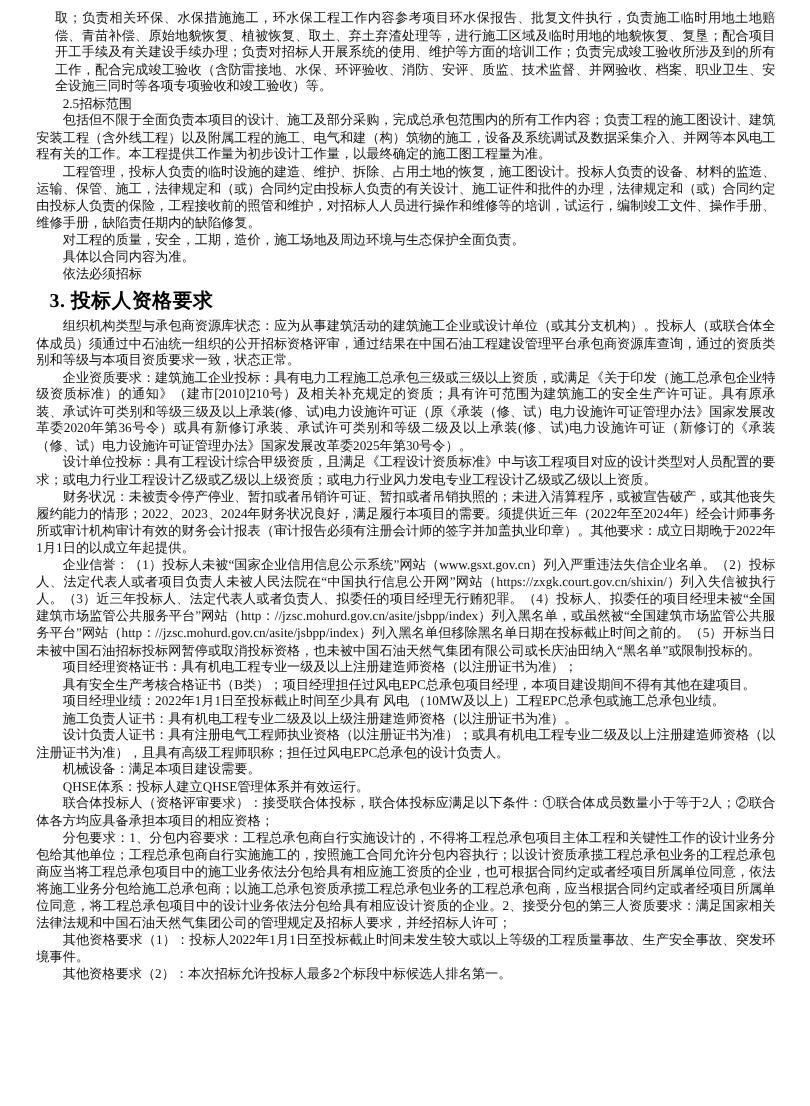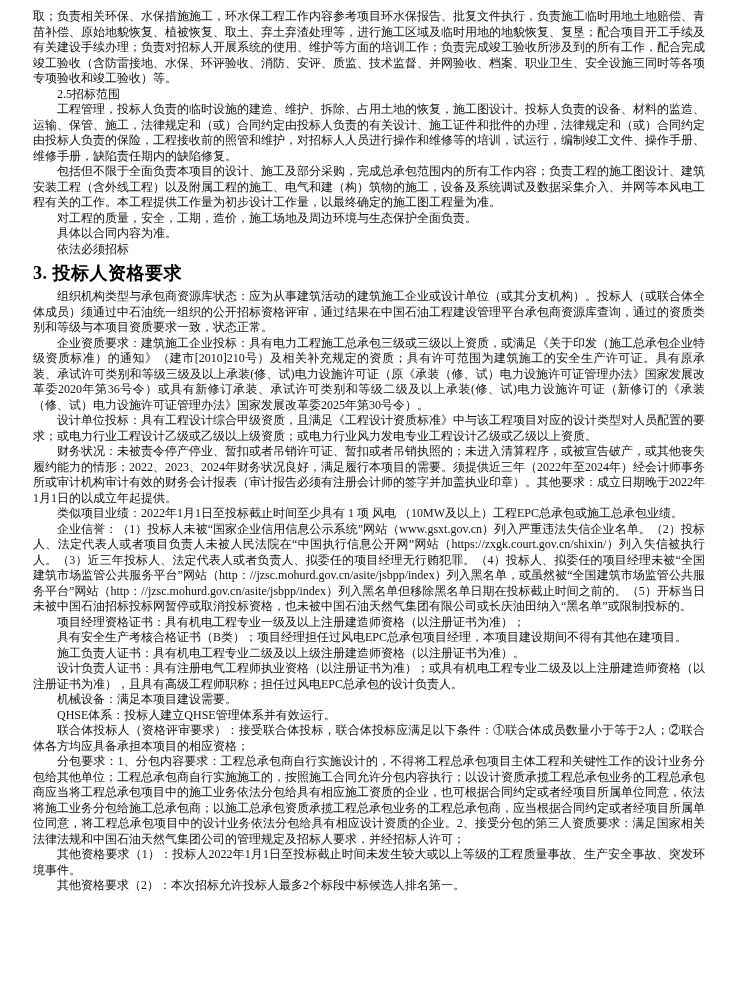--- a/index.html
+++ b/index.html
@@ -24,53 +24,54 @@
     text-align: justify;
     text-justify: inter-ideograph;
   }
   .page p {
     margin: 0;
     text-indent: 2em;
     word-break: break-all;
   }
   .page p.no-indent {
     text-indent: 0;
+    margin-left: 17px;
   }
   .page h2 {
-    margin: 4px 0 4px 0;
+    margin: 4px 0 4px 12px;
     font-size: 18px;
     line-height: 24px;
     font-weight: 600;
     text-indent: 0;
     letter-spacing: 0.5px;
     color: #000000;
   }
 </style>
 </head>
 <body>
 
 <div class="page">
   <p class="no-indent">取；负责相关环保、水保措施施工，环水保工程工作内容参考项目环水保报告、批复文件执行，负责施工临时用地土地赔偿、青苗补偿、原始地貌恢复、植被恢复、取土、弃土弃渣处理等，进行施工区域及临时用地的地貌恢复、复垦；配合项目开工手续及有关建设手续办理；负责对招标人开展系统的使用、维护等方面的培训工作；负责完成竣工验收所涉及到的所有工作，配合完成竣工验收（含防雷接地、水保、环评验收、消防、安评、质监、技术监督、并网验收、档案、职业卫生、安全设施三同时等各项专项验收和竣工验收）等。</p>
   <p>2.5招标范围</p>
+  <p>包括但不限于全面负责本项目的设计、施工及部分采购，完成总承包范围内的所有工作内容；负责工程的施工图设计、建筑安装工程（含外线工程）以及附属工程的施工、电气和建（构）筑物的施工，设备及系统调试及数据采集介入、并网等本风电工程有关的工作。本工程提供工作量为初步设计工作量，以最终确定的施工图工程量为准。</p>
   <p>工程管理，投标人负责的临时设施的建造、维护、拆除、占用土地的恢复，施工图设计。投标人负责的设备、材料的监造、运输、保管、施工，法律规定和（或）合同约定由投标人负责的有关设计、施工证件和批件的办理，法律规定和（或）合同约定由投标人负责的保险，工程接收前的照管和维护，对招标人人员进行操作和维修等的培训，试运行，编制竣工文件、操作手册、维修手册，缺陷责任期内的缺陷修复。</p>
-  <p>包括但不限于全面负责本项目的设计、施工及部分采购，完成总承包范围内的所有工作内容；负责工程的施工图设计、建筑安装工程（含外线工程）以及附属工程的施工、电气和建（构）筑物的施工，设备及系统调试及数据采集介入、并网等本风电工程有关的工作。本工程提供工作量为初步设计工作量，以最终确定的施工图工程量为准。</p>
   <p>对工程的质量，安全，工期，造价，施工场地及周边环境与生态保护全面负责。</p>
   <p>具体以合同内容为准。</p>
   <p>依法必须招标</p>
 
   <h2>3. 投标人资格要求</h2>
 
   <p>组织机构类型与承包商资源库状态：应为从事建筑活动的建筑施工企业或设计单位（或其分支机构）。投标人（或联合体全体成员）须通过中石油统一组织的公开招标资格评审，通过结果在中国石油工程建设管理平台承包商资源库查询，通过的资质类别和等级与本项目资质要求一致，状态正常。</p>
   <p>企业资质要求：建筑施工企业投标：具有电力工程施工总承包三级或三级以上资质，或满足《关于印发（施工总承包企业特级资质标准）的通知》（建市[2010]210号）及相关补充规定的资质；具有许可范围为建筑施工的安全生产许可证。具有原承装、承试许可类别和等级三级及以上承装(修、试)电力设施许可证（原《承装（修、试）电力设施许可证管理办法》国家发展改革委2020年第36号令）或具有新修订承装、承试许可类别和等级二级及以上承装(修、试)电力设施许可证（新修订的《承装（修、试）电力设施许可证管理办法》国家发展改革委2025年第30号令）。</p>
   <p>设计单位投标：具有工程设计综合甲级资质，且满足《工程设计资质标准》中与该工程项目对应的设计类型对人员配置的要求；或电力行业工程设计乙级或乙级以上级资质；或电力行业风力发电专业工程设计乙级或乙级以上资质。</p>
   <p>财务状况：未被责令停产停业、暂扣或者吊销许可证、暂扣或者吊销执照的；未进入清算程序，或被宣告破产，或其他丧失履约能力的情形；2022、2023、2024年财务状况良好，满足履行本项目的需要。须提供近三年（2022年至2024年）经会计师事务所或审计机构审计有效的财务会计报表（审计报告必须有注册会计师的签字并加盖执业印章）。其他要求：成立日期晚于2022年1月1日的以成立年起提供。</p>
-  <p>类似项目业绩：2022年1月1日至投标截止时间至少具有 1 项 风电 （10MW及以上）工程EPC总承包或施工总承包业绩。</p>
   <p>企业信誉：（1）投标人未被“国家企业信用信息公示系统”网站（www.gsxt.gov.cn）列入严重违法失信企业名单。（2）投标人、法定代表人或者项目负责人未被人民法院在“中国执行信息公开网”网站（https://zxgk.court.gov.cn/shixin/）列入失信被执行人。（3）近三年投标人、法定代表人或者负责人、拟委任的项目经理无行贿犯罪。（4）投标人、拟委任的项目经理未被“全国建筑市场监管公共服务平台”网站（http：//jzsc.mohurd.gov.cn/asite/jsbpp/index）列入黑名单，或虽然被“全国建筑市场监管公共服务平台”网站（http：//jzsc.mohurd.gov.cn/asite/jsbpp/index）列入黑名单但移除黑名单日期在投标截止时间之前的。（5）开标当日未被中国石油招标投标网暂停或取消投标资格，也未被中国石油天然气集团有限公司或长庆油田纳入“黑名单”或限制投标的。</p>
   <p>项目经理资格证书：具有机电工程专业一级及以上注册建造师资格（以注册证书为准）；</p>
   <p>具有安全生产考核合格证书（B类）；项目经理担任过风电EPC总承包项目经理，本项目建设期间不得有其他在建项目。</p>
+  <p>项目经理业绩：2022年1月1日至投标截止时间至少具有 风电 （10MW及以上）工程EPC总承包或施工总承包业绩。</p>
   <p>施工负责人证书：具有机电工程专业二级及以上级注册建造师资格（以注册证书为准）。</p>
   <p>设计负责人证书：具有注册电气工程师执业资格（以注册证书为准）；或具有机电工程专业二级及以上注册建造师资格（以注册证书为准），且具有高级工程师职称；担任过风电EPC总承包的设计负责人。</p>
   <p>机械设备：满足本项目建设需要。</p>
   <p>QHSE体系：投标人建立QHSE管理体系并有效运行。</p>
   <p>联合体投标人（资格评审要求）：接受联合体投标，联合体投标应满足以下条件：①联合体成员数量小于等于2人；②联合体各方均应具备承担本项目的相应资格；</p>
   <p>分包要求：1、分包内容要求：工程总承包商自行实施设计的，不得将工程总承包项目主体工程和关键性工作的设计业务分包给其他单位；工程总承包商自行实施施工的，按照施工合同允许分包内容执行；以设计资质承揽工程总承包业务的工程总承包商应当将工程总承包项目中的施工业务依法分包给具有相应施工资质的企业，也可根据合同约定或者经项目所属单位同意，依法将施工业务分包给施工总承包商；以施工总承包资质承揽工程总承包业务的工程总承包商，应当根据合同约定或者经项目所属单位同意，将工程总承包项目中的设计业务依法分包给具有相应设计资质的企业。2、接受分包的第三人资质要求：满足国家相关法律法规和中国石油天然气集团公司的管理规定及招标人要求，并经招标人许可；</p>
   <p>其他资格要求（1）：投标人2022年1月1日至投标截止时间未发生较大或以上等级的工程质量事故、生产安全事故、突发环境事件。</p>
   <p>其他资格要求（2）：本次招标允许投标人最多2个标段中标候选人排名第一。</p>
 
 </div>

